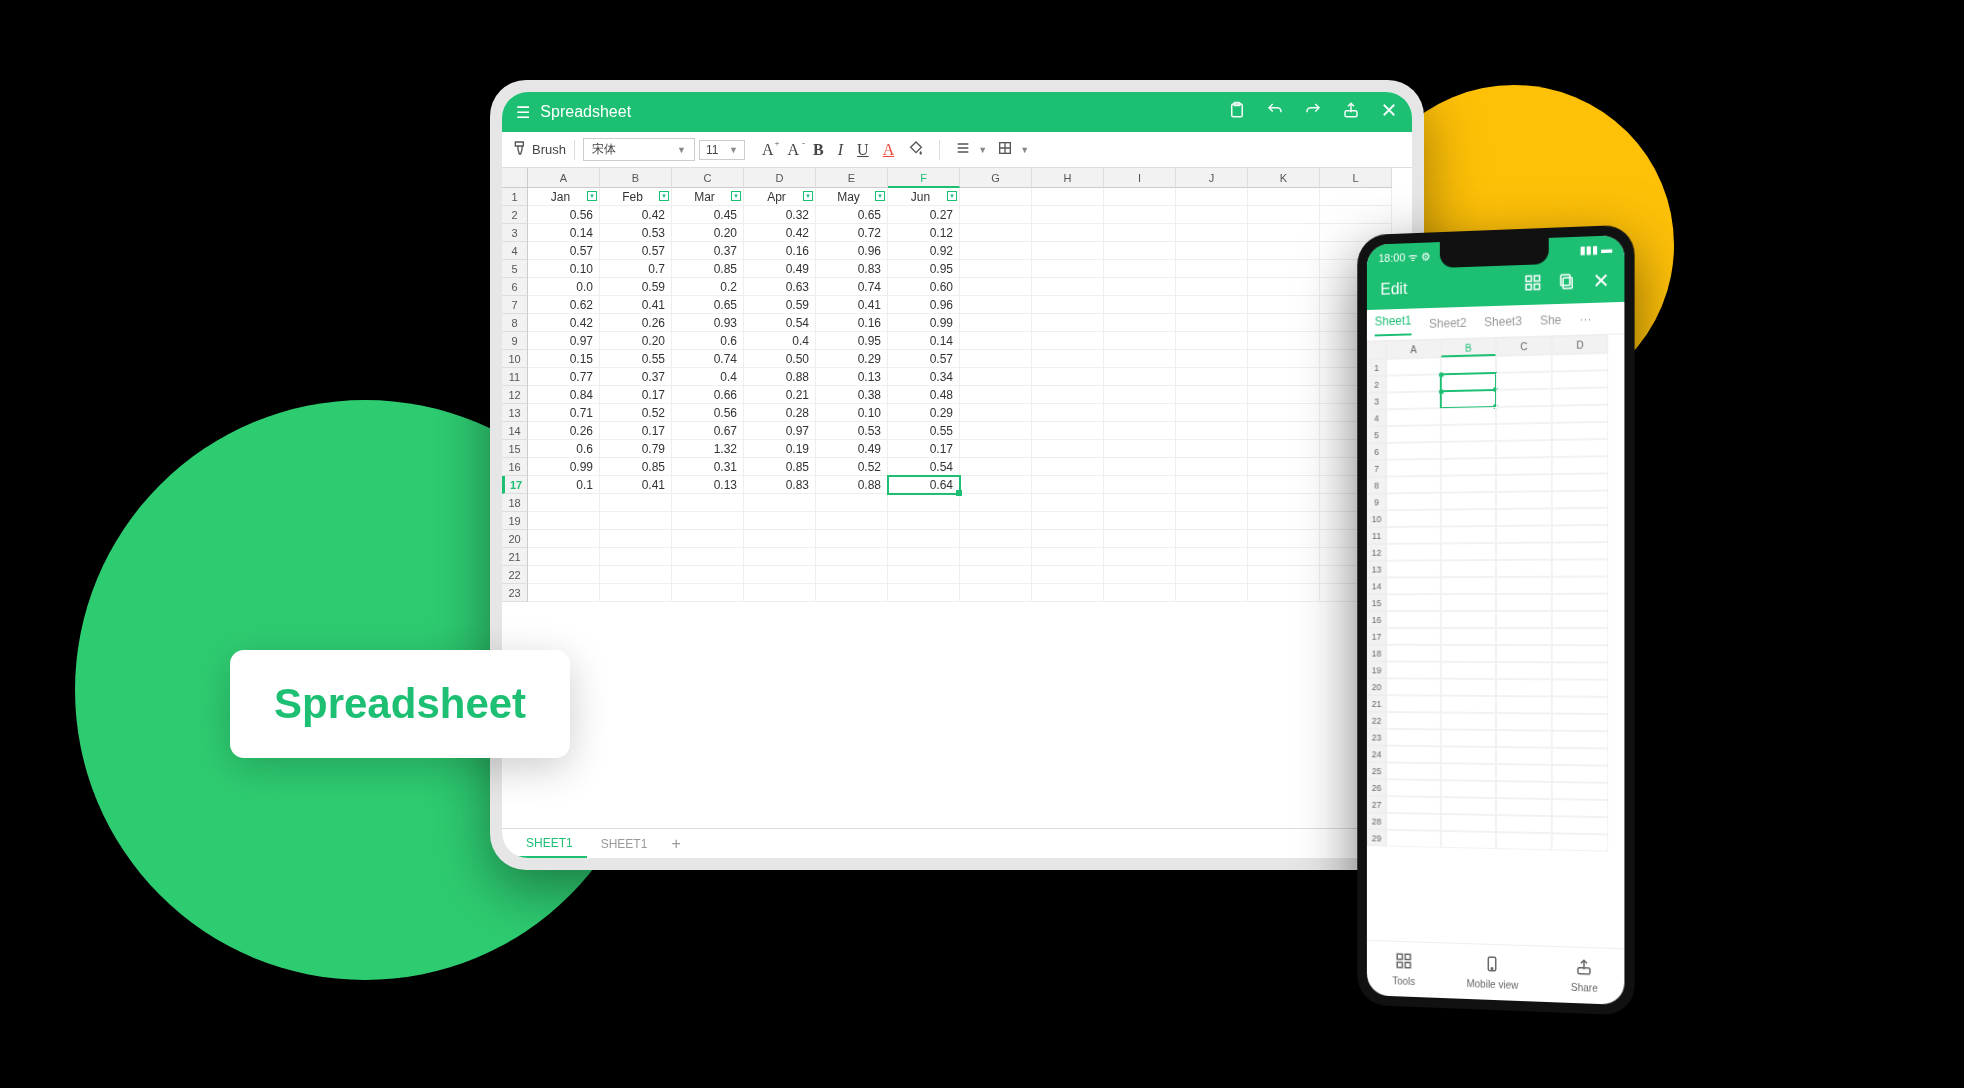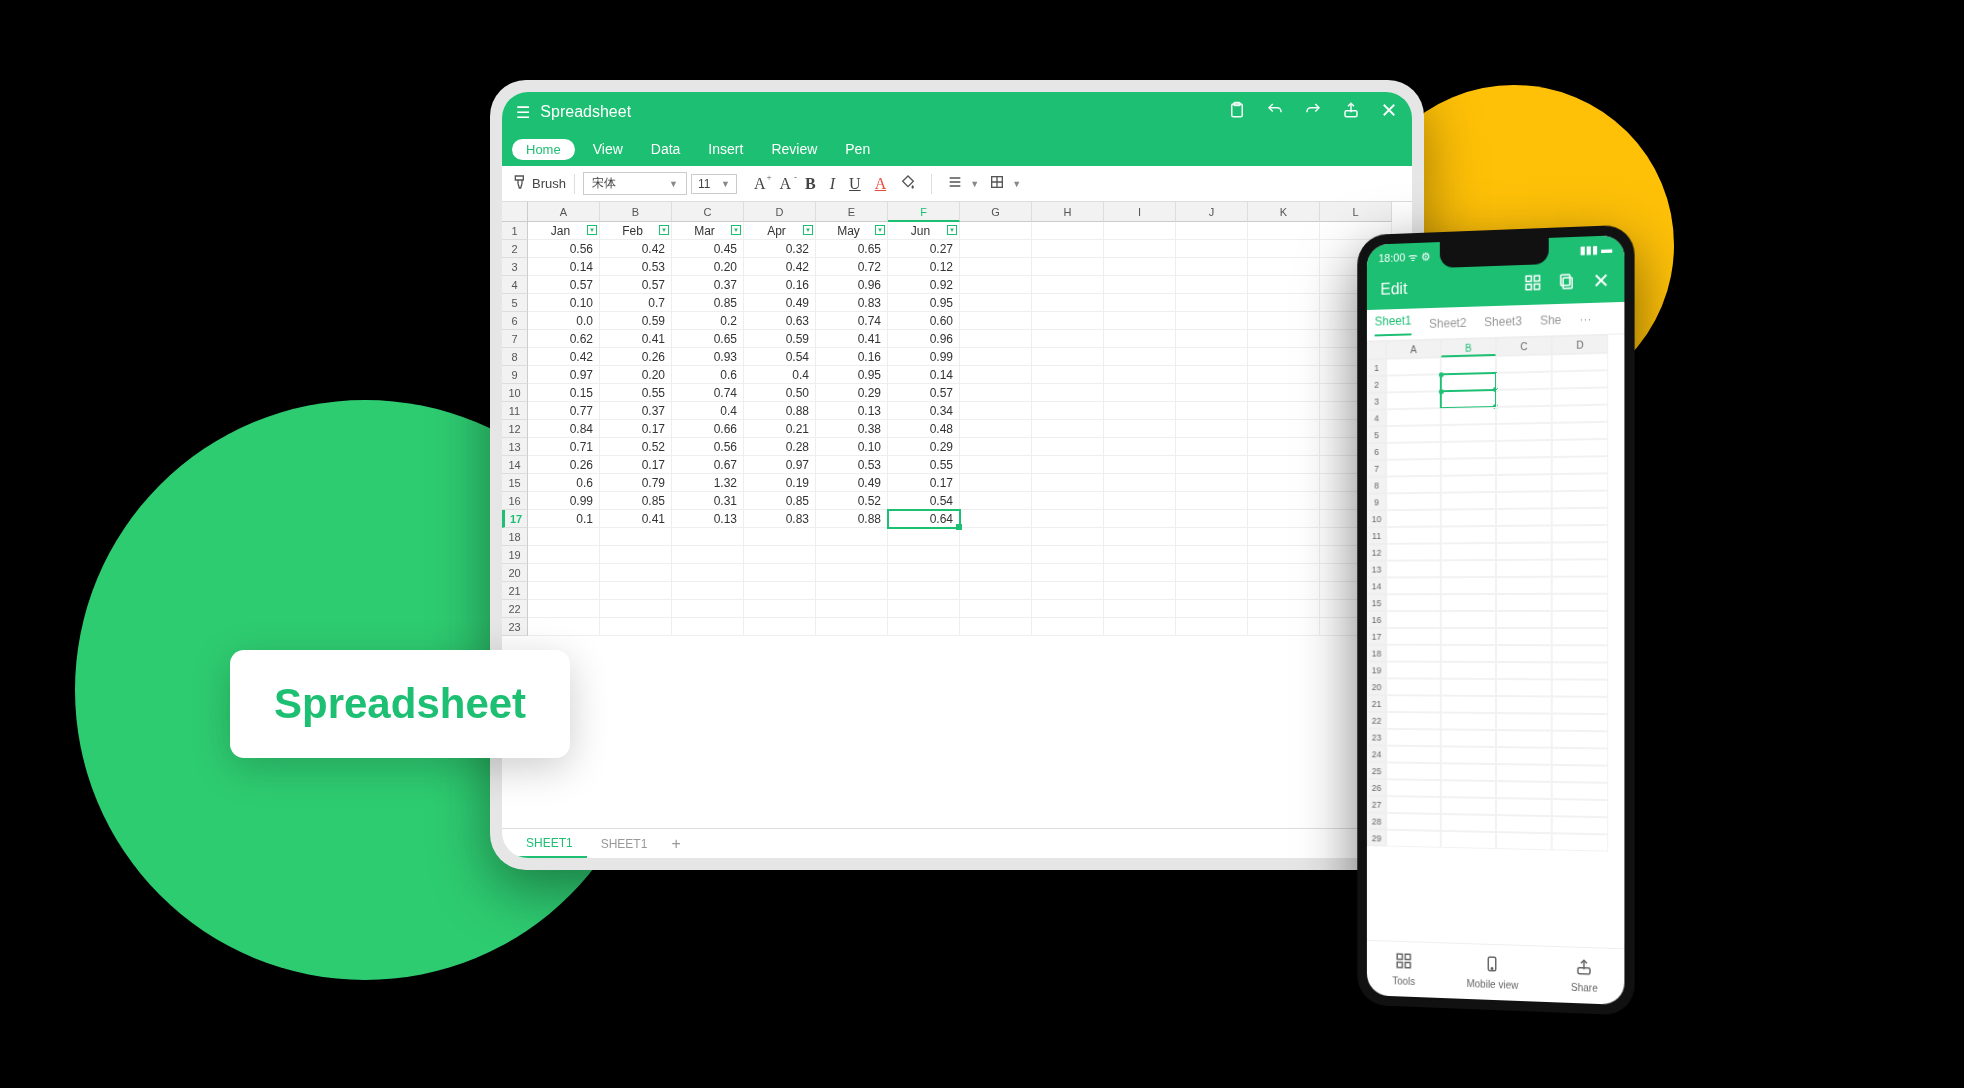--- a/index.html
+++ b/index.html
@@ -14,21 +14,21 @@
 .tablet-titlebar{background:#1DBF73;height:40px;display:flex;align-items:center;padding:0 14px;color:#fff;font-size:16px;}
 .tablet-titlebar .ham{margin-right:10px;}
 .tablet-titlebar .spacer{flex:1;}
 .tb-icon{margin-left:20px;cursor:pointer;opacity:0.95;}
 .tablet-tabs{background:#1DBF73;height:34px;display:flex;align-items:center;padding:0 10px;font-size:14px;color:#fff;}
 .tab-pill{background:#fff;color:#1DBF73;border-radius:14px;padding:3px 14px;margin-right:18px;font-size:13px;}
 .tab-link{margin-right:28px;cursor:pointer;}
 .toolbar{background:#fff;height:36px;border-bottom:1px solid #ddd;display:flex;align-items:center;padding:0 10px;font-size:13px;color:#444;}
 .toolbar .brush-icn{margin-right:4px;}
 .toolbar .sep{width:1px;height:20px;background:#ddd;margin:0 8px;}
-.toolbar .font-sel{border:1px solid #ccc;padding:2px 8px;width:104px;display:flex;align-items:center;justify-content:space-between;margin-right:4px;font-size:12px;}
+.toolbar .font-sel{border:1px solid #ccc;padding:2px 8px;width:112px;display:flex;align-items:center;justify-content:space-between;margin-right:4px;font-size:12px;}
 .toolbar .size-sel{border:1px solid #ccc;padding:2px 6px;width:46px;display:flex;align-items:center;justify-content:space-between;margin-right:10px;font-size:12px;}
 .dd{font-size:9px;color:#888;}
 .tb-btn{margin:0 7px;cursor:pointer;font-family:'Times New Roman',serif;font-size:16px;}
 .tb-btn.bold{font-weight:700;}
 .tb-btn.italic{font-style:italic;}
 .tb-btn.underline{text-decoration:underline;}
 .tb-btn.fontcolor{color:#E74C3C;text-decoration:underline;text-decoration-color:#E74C3C;}
 .tb-btn.inc{position:relative;}
 .tb-btn.inc::after{content:'+';position:absolute;top:-3px;right:-6px;font-size:9px;color:#555;}
 .tb-btn.dec{position:relative;}
@@ -117,28 +117,20 @@
             <rect x="4" y="13" width="16" height="8" rx="2"></rect>
           </svg>
       </span>
       <span class="tb-icon">
         <svg width="18" height="18" viewBox="0 0 24 24" fill="none" stroke="#fff" stroke-width="2.5">
             <path d="M5 5l14 14M19 5L5 19"></path>
           </svg>
       </span>
     </div>
 
-    <div class="tablet-tabs">
-      <span class="tab-pill">Home</span>
-      <span class="tab-link">View</span>
-      <span class="tab-link">Data</span>
-      <span class="tab-link">Insert</span>
-      <span class="tab-link">Review</span>
-      <span class="tab-link">Pen</span>
-    </div>
 
     <div class="toolbar">
       <span class="brush-icn">
         <svg width="16" height="16" viewBox="0 0 24 24" fill="none" stroke="#555" stroke-width="2">
             <path d="M5 3h12v6H5z"></path>
             <path d="M9 9v5l2 7h2l2-7V9"></path>
           </svg>
       </span>
       <span>Brush</span>
       <span class="sep"></span>

